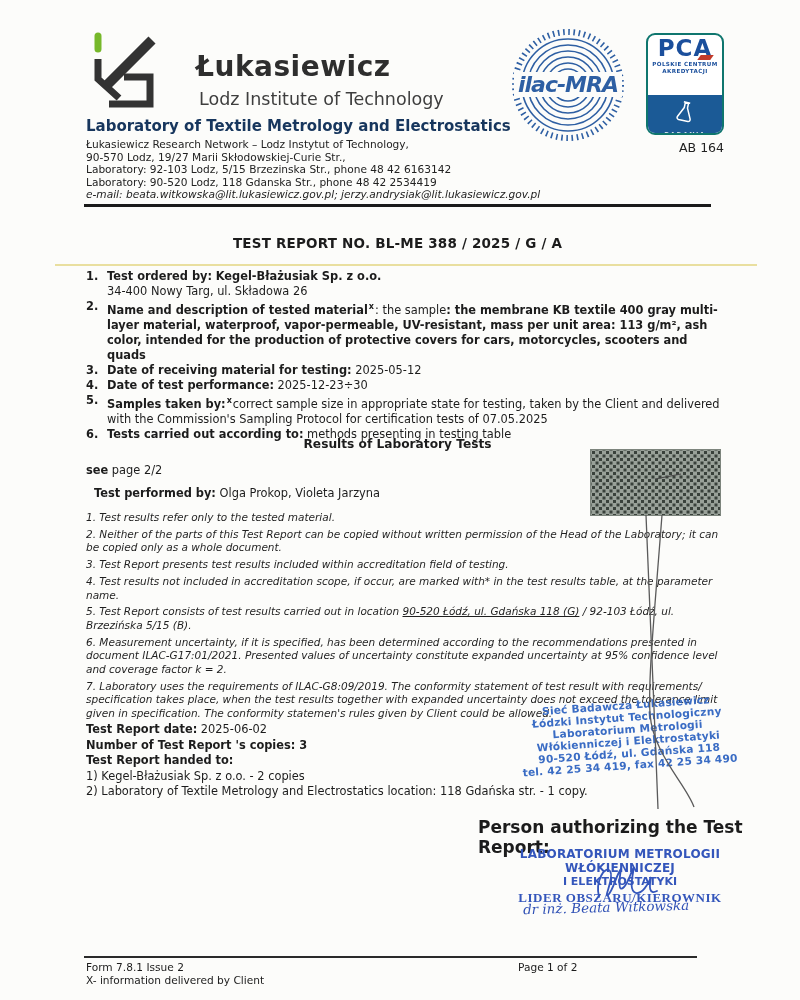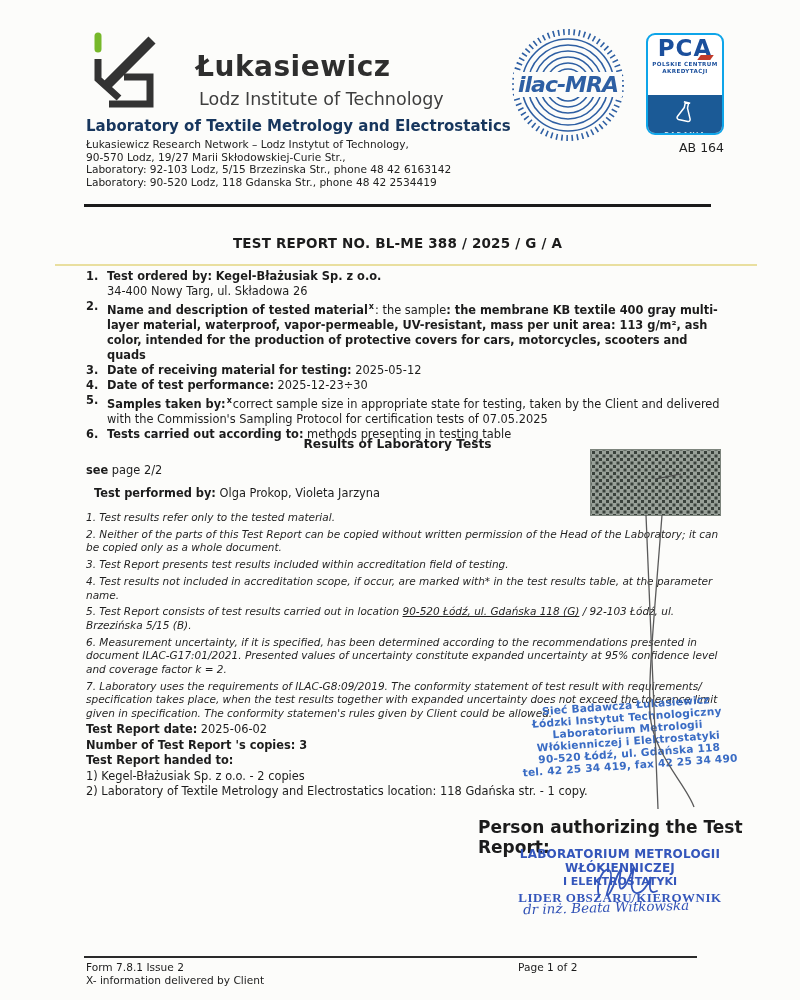--- a/index.html
+++ b/index.html
@@ -12,21 +12,21 @@
   
   .logo-mark{left:86px;top:32px;width:96px;height:90px;}
   .brand-name{left:196px;top:50px;font-size:28px;font-weight:700;color:#2e2e2e;letter-spacing:.5px;}
   .brand-sub{left:199px;top:89px;font-size:17.5px;color:#3e3e3e;}
   .lab-title{left:86px;top:117px;font-size:15px;font-weight:700;color:#17365d;}
   .address{left:86px;top:138px;font-size:10.6px;line-height:12.6px;color:#222;}
   .address .em{font-style:italic;}
 
   
   .ilac-seal{left:510px;top:27px;width:116px;height:116px;}
-  .pca-badge{left:646px;top:33px;width:78px;height:102px;border:2px solid #0ea5e9;border-radius:9px;background:#fff;overflow:hidden;box-sizing:border-box;}
+  .pca-badge{left:646px;top:33px;width:78px;height:102px;border:2px solid #0f766e;border-radius:9px;background:#fff;overflow:hidden;box-sizing:border-box;}
   .pca-top{position:relative;height:44px;text-align:center;}
   .pca-acronym{font-size:23px;font-weight:800;color:#1b4f9c;letter-spacing:1px;line-height:26px;position:relative;display:inline-block;}
   .pca-red{position:absolute;width:13px;height:5px;background:#c13a2a;right:10px;top:20px;transform:skewX(-35deg);}
   .pca-small{font-size:5.6px;font-weight:700;color:#1b4f9c;letter-spacing:.4px;line-height:7px;text-transform:uppercase;}
   .pca-bottom{position:absolute;left:0;right:0;bottom:0;top:60px;background:#1b5a96;text-align:center;}
   .pca-flask{margin-top:4px;}
   .pca-badge-word{color:#fff;font-size:6.5px;font-weight:700;letter-spacing:1.2px;margin-top:2px;}
   .pca-number{left:646px;top:140px;width:78px;text-align:right;font-size:12.5px;color:#222;}
 
   
@@ -94,20 +94,21 @@
     <path d="M38 45 H64 V72 H23" stroke="#333333" stroke-width="7" fill="none"></path>
   </svg>
   <div class="abs brand-name">Łukasiewicz</div>
   <div class="abs brand-sub">Lodz Institute of Technology</div>
   <div class="abs lab-title">Laboratory of Textile Metrology and Electrostatics</div>
   <div class="abs address">
     <div>Łukasiewicz Research Network – Lodz Instytut of Technology,</div>
     <div>90-570 Lodz, 19/27 Marii Skłodowskiej-Curie Str.,</div>
     <div>Laboratory: 92-103 Lodz, 5/15 Brzezinska Str., phone 48 42 6163142</div>
     <div>Laboratory: 90-520  Lodz, 118 Gdanska Str., phone 48 42 2534419</div>
+    <div class="em">e-mail:  beata.witkowska@lit.lukasiewicz.gov.pl;  jerzy.andrysiak@lit.lukasiewicz.gov.pl</div>
   </div>
 
   <svg class="abs ilac-seal" viewBox="0 0 116 116">
     <circle cx="58" cy="58" r="53" fill="none" stroke="#2e5fa3" stroke-width="6" stroke-dasharray="1.6 3.6"></circle>
     <circle cx="58" cy="58" r="46" fill="none" stroke="#2e5fa3" stroke-width="1.6"></circle>
     <circle cx="58" cy="58" r="40" fill="none" stroke="#2e5fa3" stroke-width="1.6"></circle>
     <circle cx="58" cy="58" r="34" fill="none" stroke="#2e5fa3" stroke-width="1.6"></circle>
     <circle cx="58" cy="58" r="28" fill="none" stroke="#2e5fa3" stroke-width="1.6"></circle>
     <circle cx="58" cy="58" r="22" fill="none" stroke="#2e5fa3" stroke-width="1.6"></circle>
     <circle cx="58" cy="58" r="16" fill="none" stroke="#2e5fa3" stroke-width="1.6"></circle>

